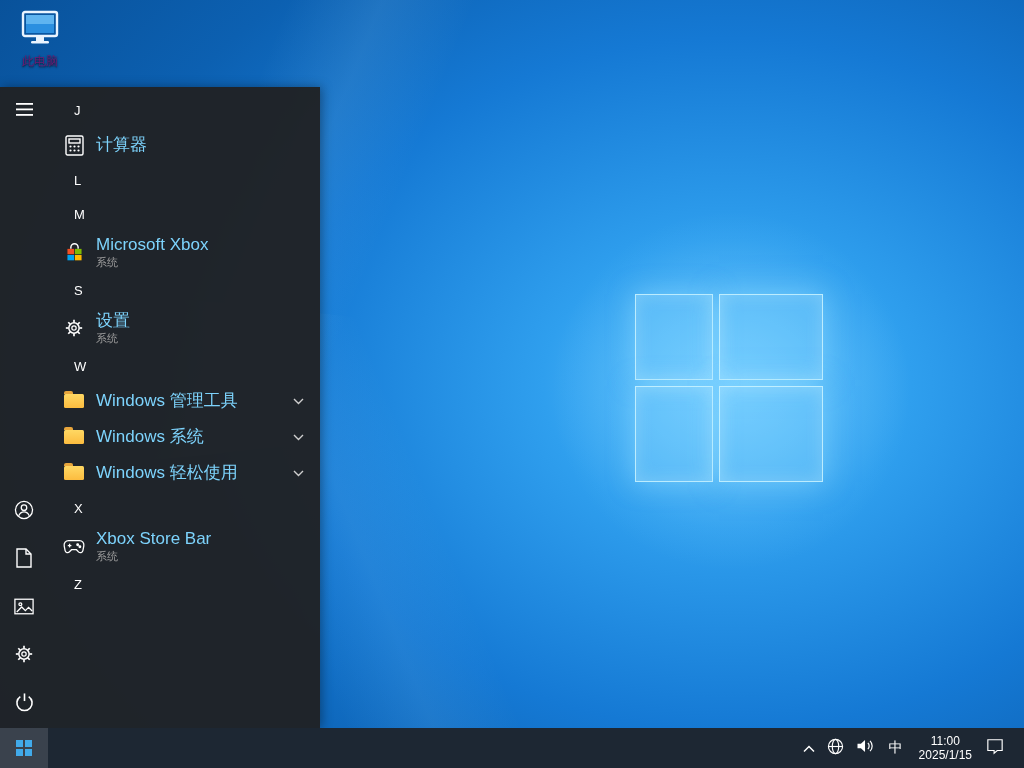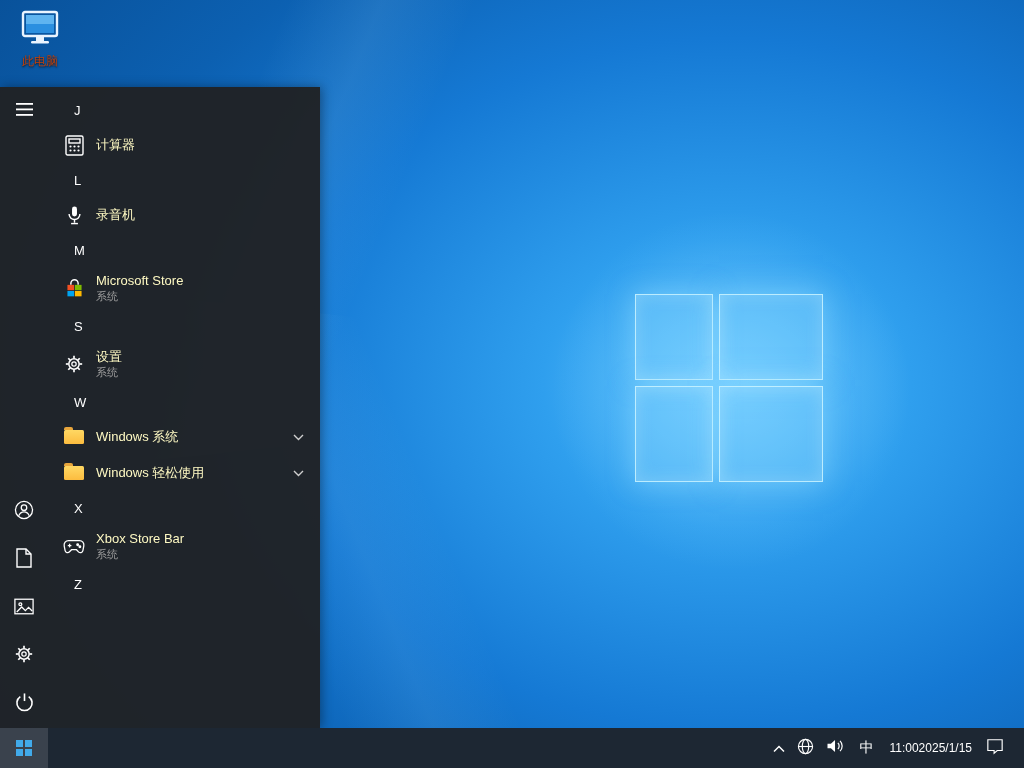--- a/index.html
+++ b/index.html
@@ -21,59 +21,59 @@
   .logo-glow { position:absolute; left:536px; top:196px; width:390px; height:390px;
     background:radial-gradient(circle, rgba(130,210,255,0.45) 0%, rgba(130,210,255,0) 65%); }
   .win-logo { position:absolute; left:635px; top:294px;
     display:grid; grid-template-columns:78px 104px; grid-template-rows:86px 96px; gap:6px; }
   .pane { background:rgba(135,215,255,0.30); border:1px solid rgba(205,245,255,0.85);
     box-shadow:0 0 26px rgba(145,220,255,0.55), inset 0 0 18px rgba(215,245,255,0.30); }
 
   
   .desktop-icon { position:absolute; left:7px; top:9px; width:66px; text-align:center; cursor:default; }
   .desktop-icon .ico { display:inline-block; }
-  .desktop-icon .lbl { display:block; margin-top:2px; font-size:12px; color:#c2410c;
+  .desktop-icon .lbl { display:block; margin-top:2px; font-size:12px; color:#701a75;
     text-shadow:0 1px 2px rgba(0,0,0,0.85); }
 
   
   .start-menu { position:absolute; left:0; top:87px; width:320px; height:641px;
     background:rgba(32,34,37,0.97); display:flex; color:#fff; z-index:40;
     box-shadow:2px 0 10px rgba(0,0,0,0.35); }
   .rail { width:48px; display:flex; flex-direction:column; flex:0 0 48px; }
   .rail-bottom { margin-top:auto; }
   .rail-item { width:48px; height:48px; display:flex; align-items:center; justify-content:center; cursor:pointer; }
 
   .app-list { flex:1; padding-top:6px; overflow:hidden; }
   .section-header { height:34px; display:flex; align-items:center; padding-left:26px;
     font-size:13px; color:#fff; cursor:pointer; }
   .app-row { height:36px; display:flex; align-items:center; padding:0 16px 0 13px; cursor:pointer; }
   .app-row.tall { height:42px; }
   .app-icon { width:26px; height:26px; flex:0 0 26px; display:flex; align-items:center; justify-content:center; }
   .app-text { display:flex; flex-direction:column; margin-left:9px; line-height:1.15; }
-  .app-label { font-size:13px; color:#fef9c3; }
+  .app-label { font-size:17px; color:#7dd3fc; }
   .app-sub { font-size:11px; color:#9d9d9d; margin-top:1px; }
   .chevron { margin-left:auto; display:flex; align-items:center; }
 
   .folder-shape { width:20px; height:14px; background:linear-gradient(#ffd863,#fcbc3f);
     border-radius:1.5px; position:relative; }
   .folder-shape::before { content:""; position:absolute; top:-3px; left:0; width:9px; height:3px;
     background:#e8a63c; border-radius:2px 2px 0 0; }
 
   
   .taskbar { position:absolute; left:0; bottom:0; width:1024px; height:40px;
     background:#1d2733; display:flex; align-items:center; z-index:50; }
   .start-btn { width:48px; height:40px; display:flex; align-items:center; justify-content:center;
     background:rgba(255,255,255,0.13); cursor:pointer; }
   .start-logo { display:grid; grid-template-columns:7px 7px; grid-template-rows:7px 7px; gap:2px; }
   .start-logo span { background:#41aaea; display:block; }
   .tray { margin-left:auto; display:flex; align-items:center; height:40px; padding-right:14px; }
   .tray-item { height:40px; display:flex; align-items:center; justify-content:center;
     padding:0 6px; cursor:pointer; color:#fff; }
   .ime { font-size:14px; padding:0 8px; }
-  .clock { display:flex; align-items:center; justify-content:center;
+  .clock { display:flex; flex-direction:column; align-items:center; justify-content:center;
     height:40px; padding:6px 8px; color:#fff; font-size:12px; line-height:14px; cursor:pointer; }
 </style>
 </head>
 <body>
 
 <div class="beam beam-1"></div>
 <div class="beam beam-2"></div>
 <div class="logo-glow"></div>
 <div class="win-logo">
   <div class="pane"></div>
@@ -183,49 +183,36 @@
         </svg>
       </span>
       <span class="app-text">
           <span class="app-label">计算器</span>
         </span>
     </div>
 
     <div class="section-header">
       <span>L</span>
     </div>
-    <div class="app-row">
-      <span class="app-icon">
-        <svg width="19" height="21" viewBox="0 0 20 22">
-          <rect x="7.4" y="1.5" width="5.2" height="10.5" rx="2.6" fill="#fff"></rect>
-          <path d="M4.3 9.5a5.7 5.7 0 0 0 11.4 0" fill="none" stroke="#fff" stroke-width="1.5"></path>
-          <line x1="10" y1="15.2" x2="10" y2="18.6" stroke="#fff" stroke-width="1.5"></line>
-          <line x1="6.4" y1="19.5" x2="13.6" y2="19.5" stroke="#fff" stroke-width="1.5"></line>
-        </svg>
-      </span>
-      <span class="app-text">
-          <span class="app-label">录音机</span>
-        </span>
-    </div>
 
     <div class="section-header">
       <span>M</span>
     </div>
     <div class="app-row tall">
       <span class="app-icon">
         <svg width="21" height="21" viewBox="0 0 22 22">
           <path d="M7.2 7V5.6a3.8 3.8 0 0 1 7.6 0V7" fill="none" stroke="#fff" stroke-width="1.5"></path>
           <rect x="3.6" y="7.2" width="7" height="5.6" fill="#f25022"></rect>
           <rect x="11.4" y="7.2" width="7" height="5.6" fill="#7fba00"></rect>
           <rect x="3.6" y="13.6" width="7" height="5.6" fill="#00a4ef"></rect>
           <rect x="11.4" y="13.6" width="7" height="5.6" fill="#ffb900"></rect>
         </svg>
       </span>
       <span class="app-text">
-        <span class="app-label">Microsoft Store</span>
+        <span class="app-label">Microsoft Xbox</span>
         <span class="app-sub">系统</span>
       </span>
     </div>
 
     <div class="section-header">
       <span>S</span>
     </div>
     <div class="app-row tall">
       <span class="app-icon">
         <svg width="20" height="20" viewBox="0 0 24 24" fill="none" stroke="#fff">
@@ -250,20 +237,33 @@
     </div>
 
     <div class="section-header">
       <span>W</span>
     </div>
     <div class="app-row">
       <span class="app-icon">
           <span class="folder-shape"></span>
         </span>
       <span class="app-text">
+          <span class="app-label">Windows 管理工具</span>
+        </span>
+      <span class="chevron">
+        <svg width="11" height="7" viewBox="0 0 11 7" fill="none" stroke="#cfcfcf" stroke-width="1.4">
+            <path d="M1 1l4.5 4.5L10 1"></path>
+          </svg>
+      </span>
+    </div>
+    <div class="app-row">
+      <span class="app-icon">
+          <span class="folder-shape"></span>
+        </span>
+      <span class="app-text">
           <span class="app-label">Windows 系统</span>
         </span>
       <span class="chevron">
         <svg width="11" height="7" viewBox="0 0 11 7" fill="none" stroke="#cfcfcf" stroke-width="1.4">
             <path d="M1 1l4.5 4.5L10 1"></path>
           </svg>
       </span>
     </div>
     <div class="app-row">
       <span class="app-icon">

